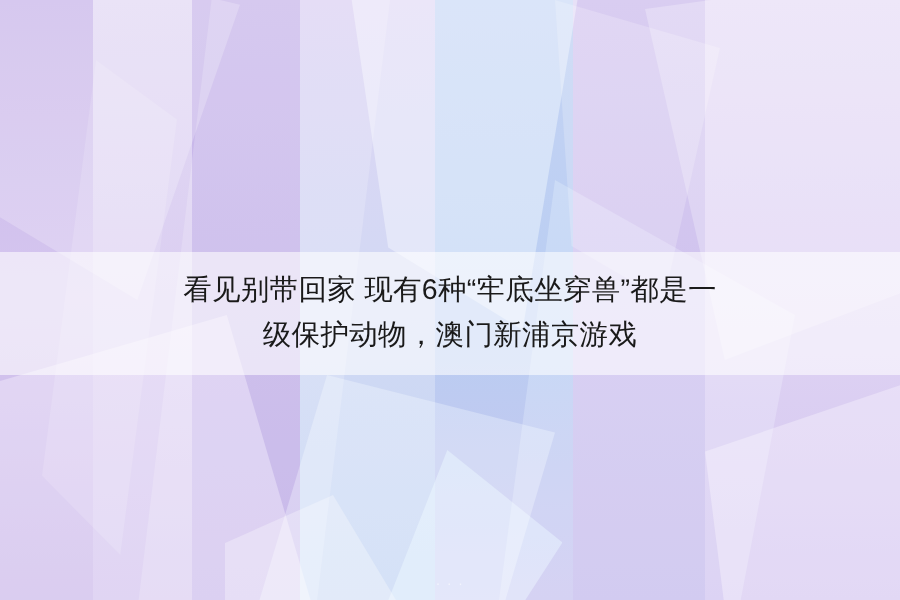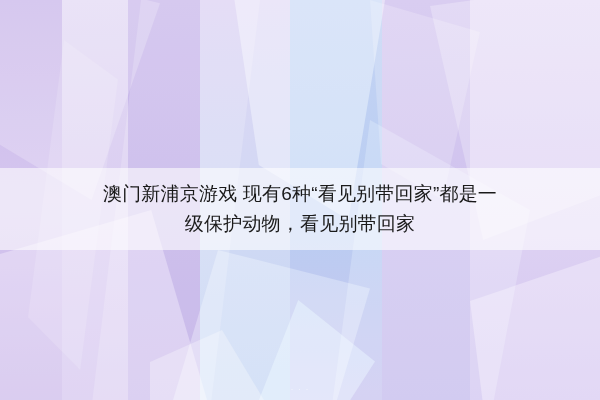--- a/index.html
+++ b/index.html
@@ -130,19 +130,19 @@
   <div class="facet f7"></div>
   <div class="facet f8"></div>
   <div class="facet f9"></div>
   <div class="facet f10"></div>
   <div class="facet f11"></div>
   <div class="facet f12"></div>
 
   <div id="title-plate"></div>
 
   <div id="title-text">
-    <div id="title-line-1">澳门新浦京游戏 现有6种“看见别带回家”都是一</div>
-    <div id="title-line-2">级保护动物，看见别带回家</div>
+    <div id="title-line-1">看见别带回家 现有6种“牢底坐穿兽”都是一</div>
+    <div id="title-line-2">级保护动物，澳门新浦京游戏</div>
   </div>
 
   <div id="watermark">· · ·</div>
 
 </div>
 
 </body></html>

